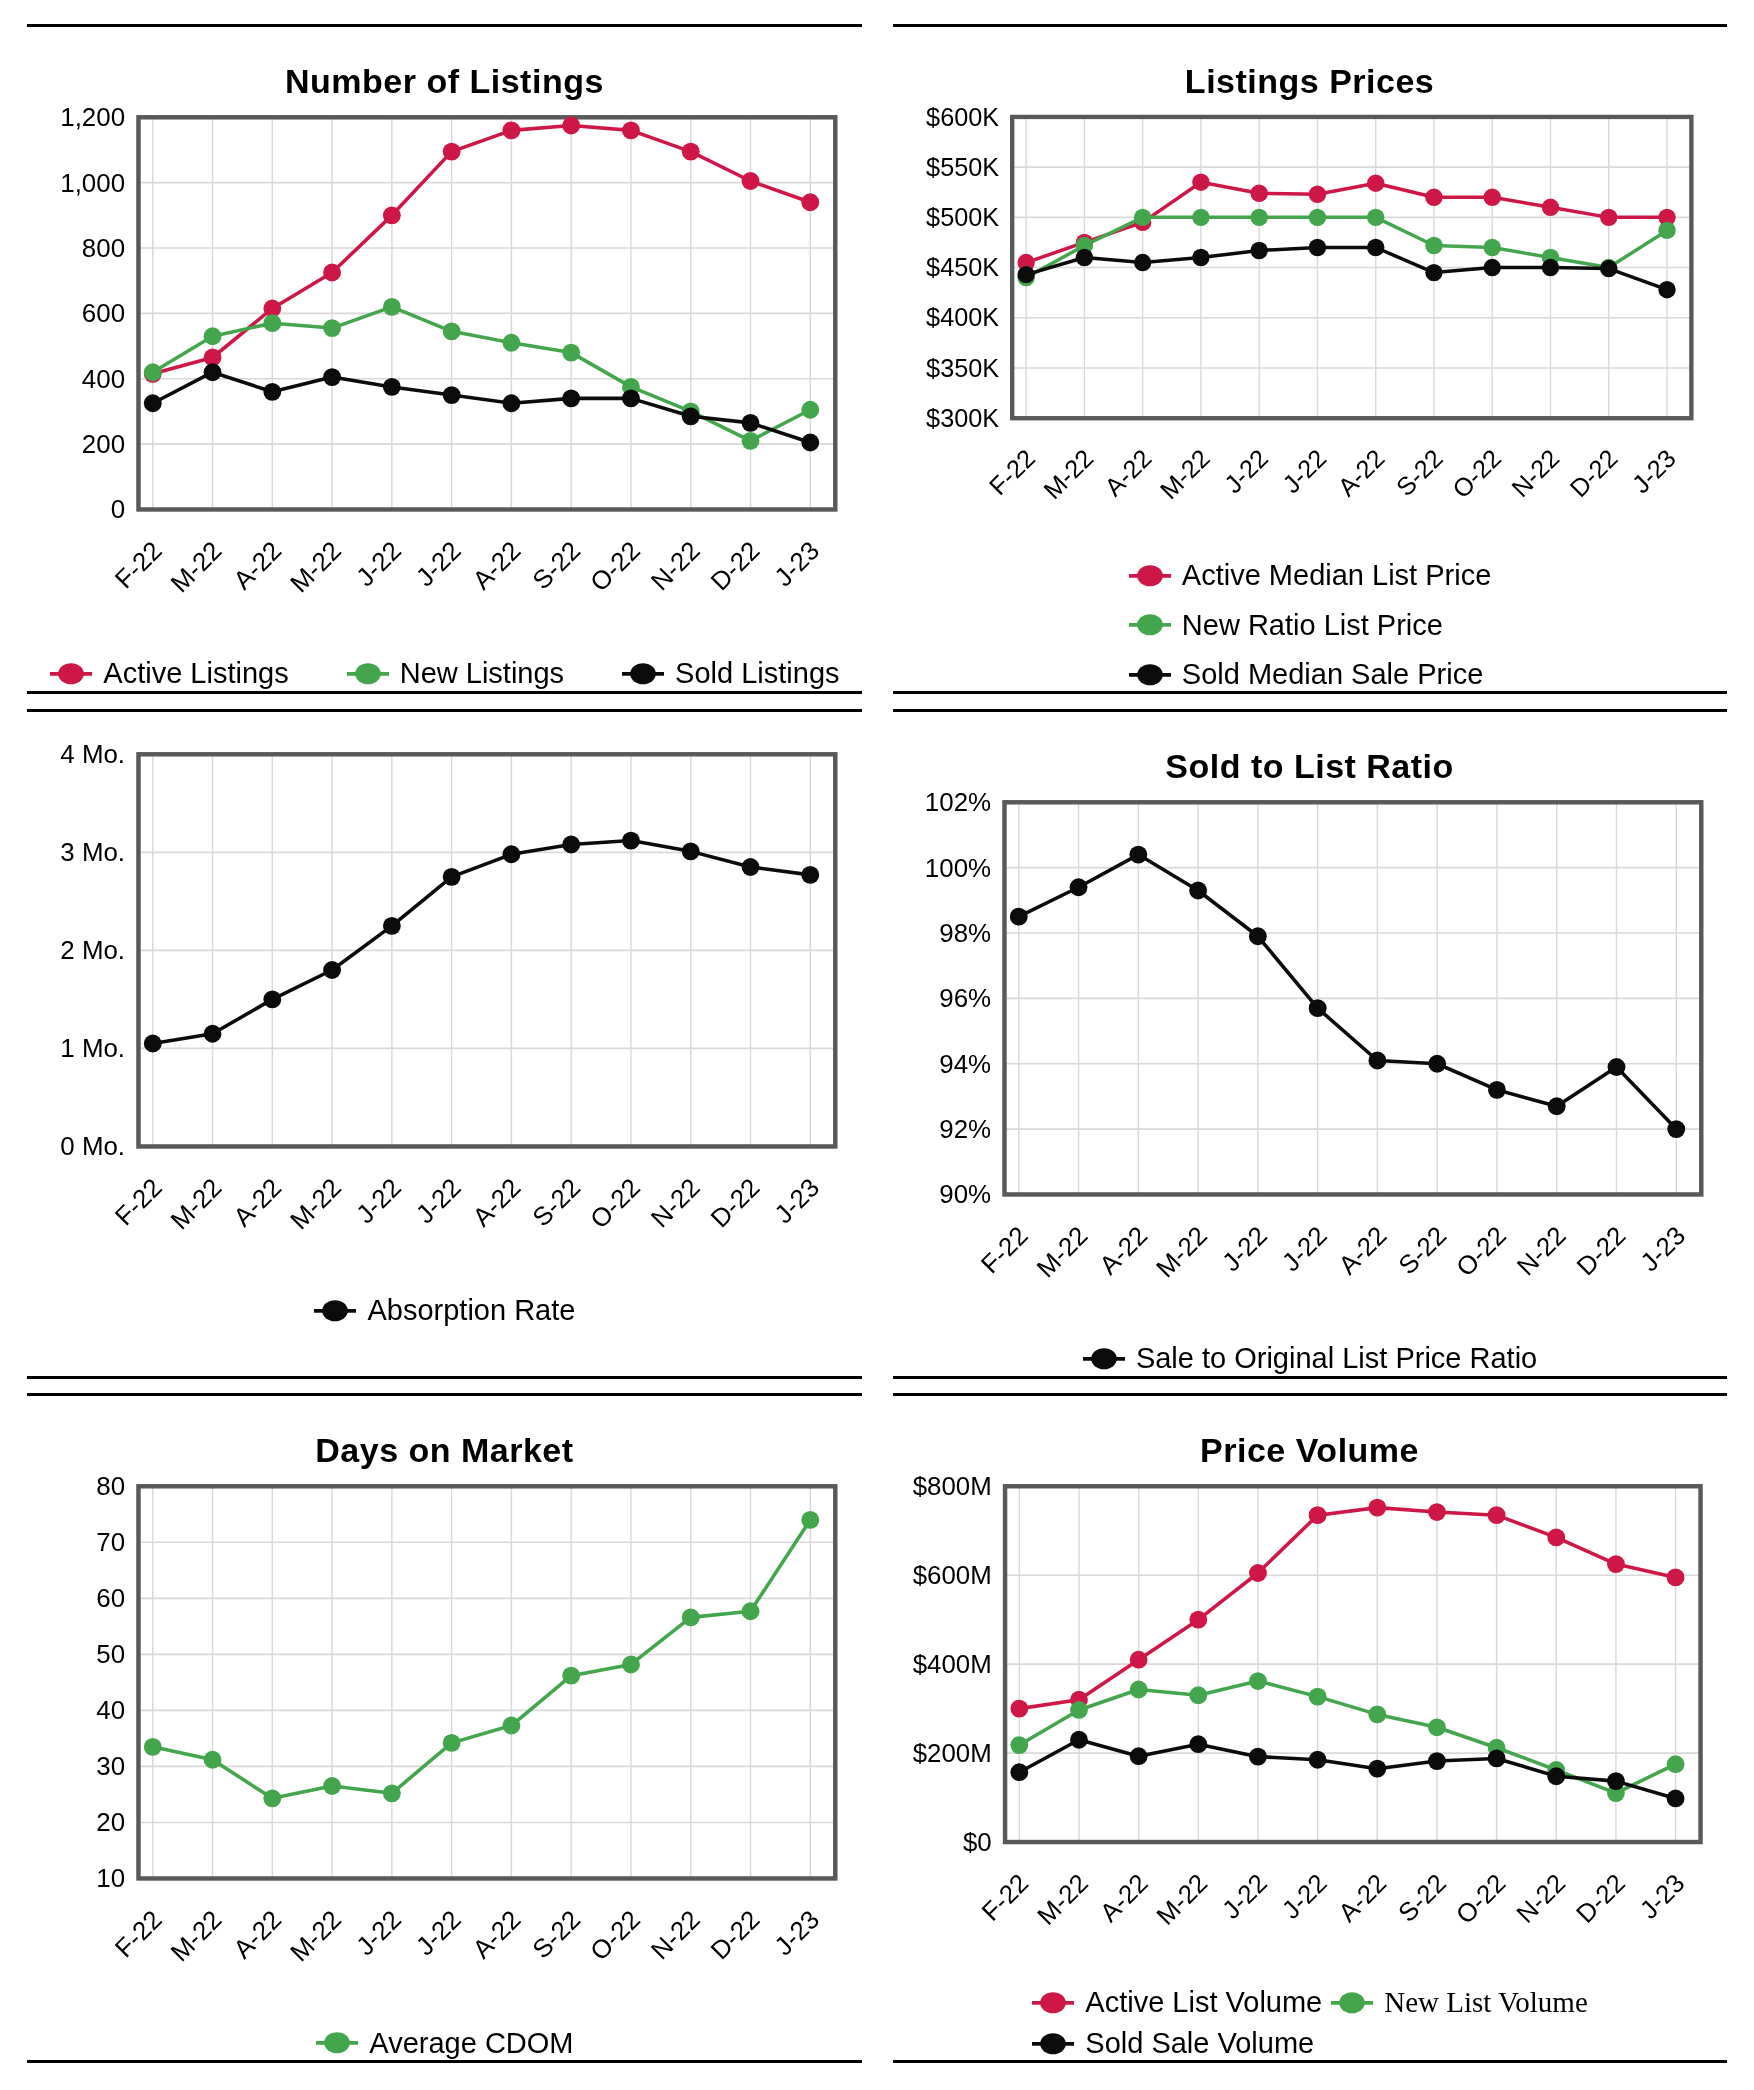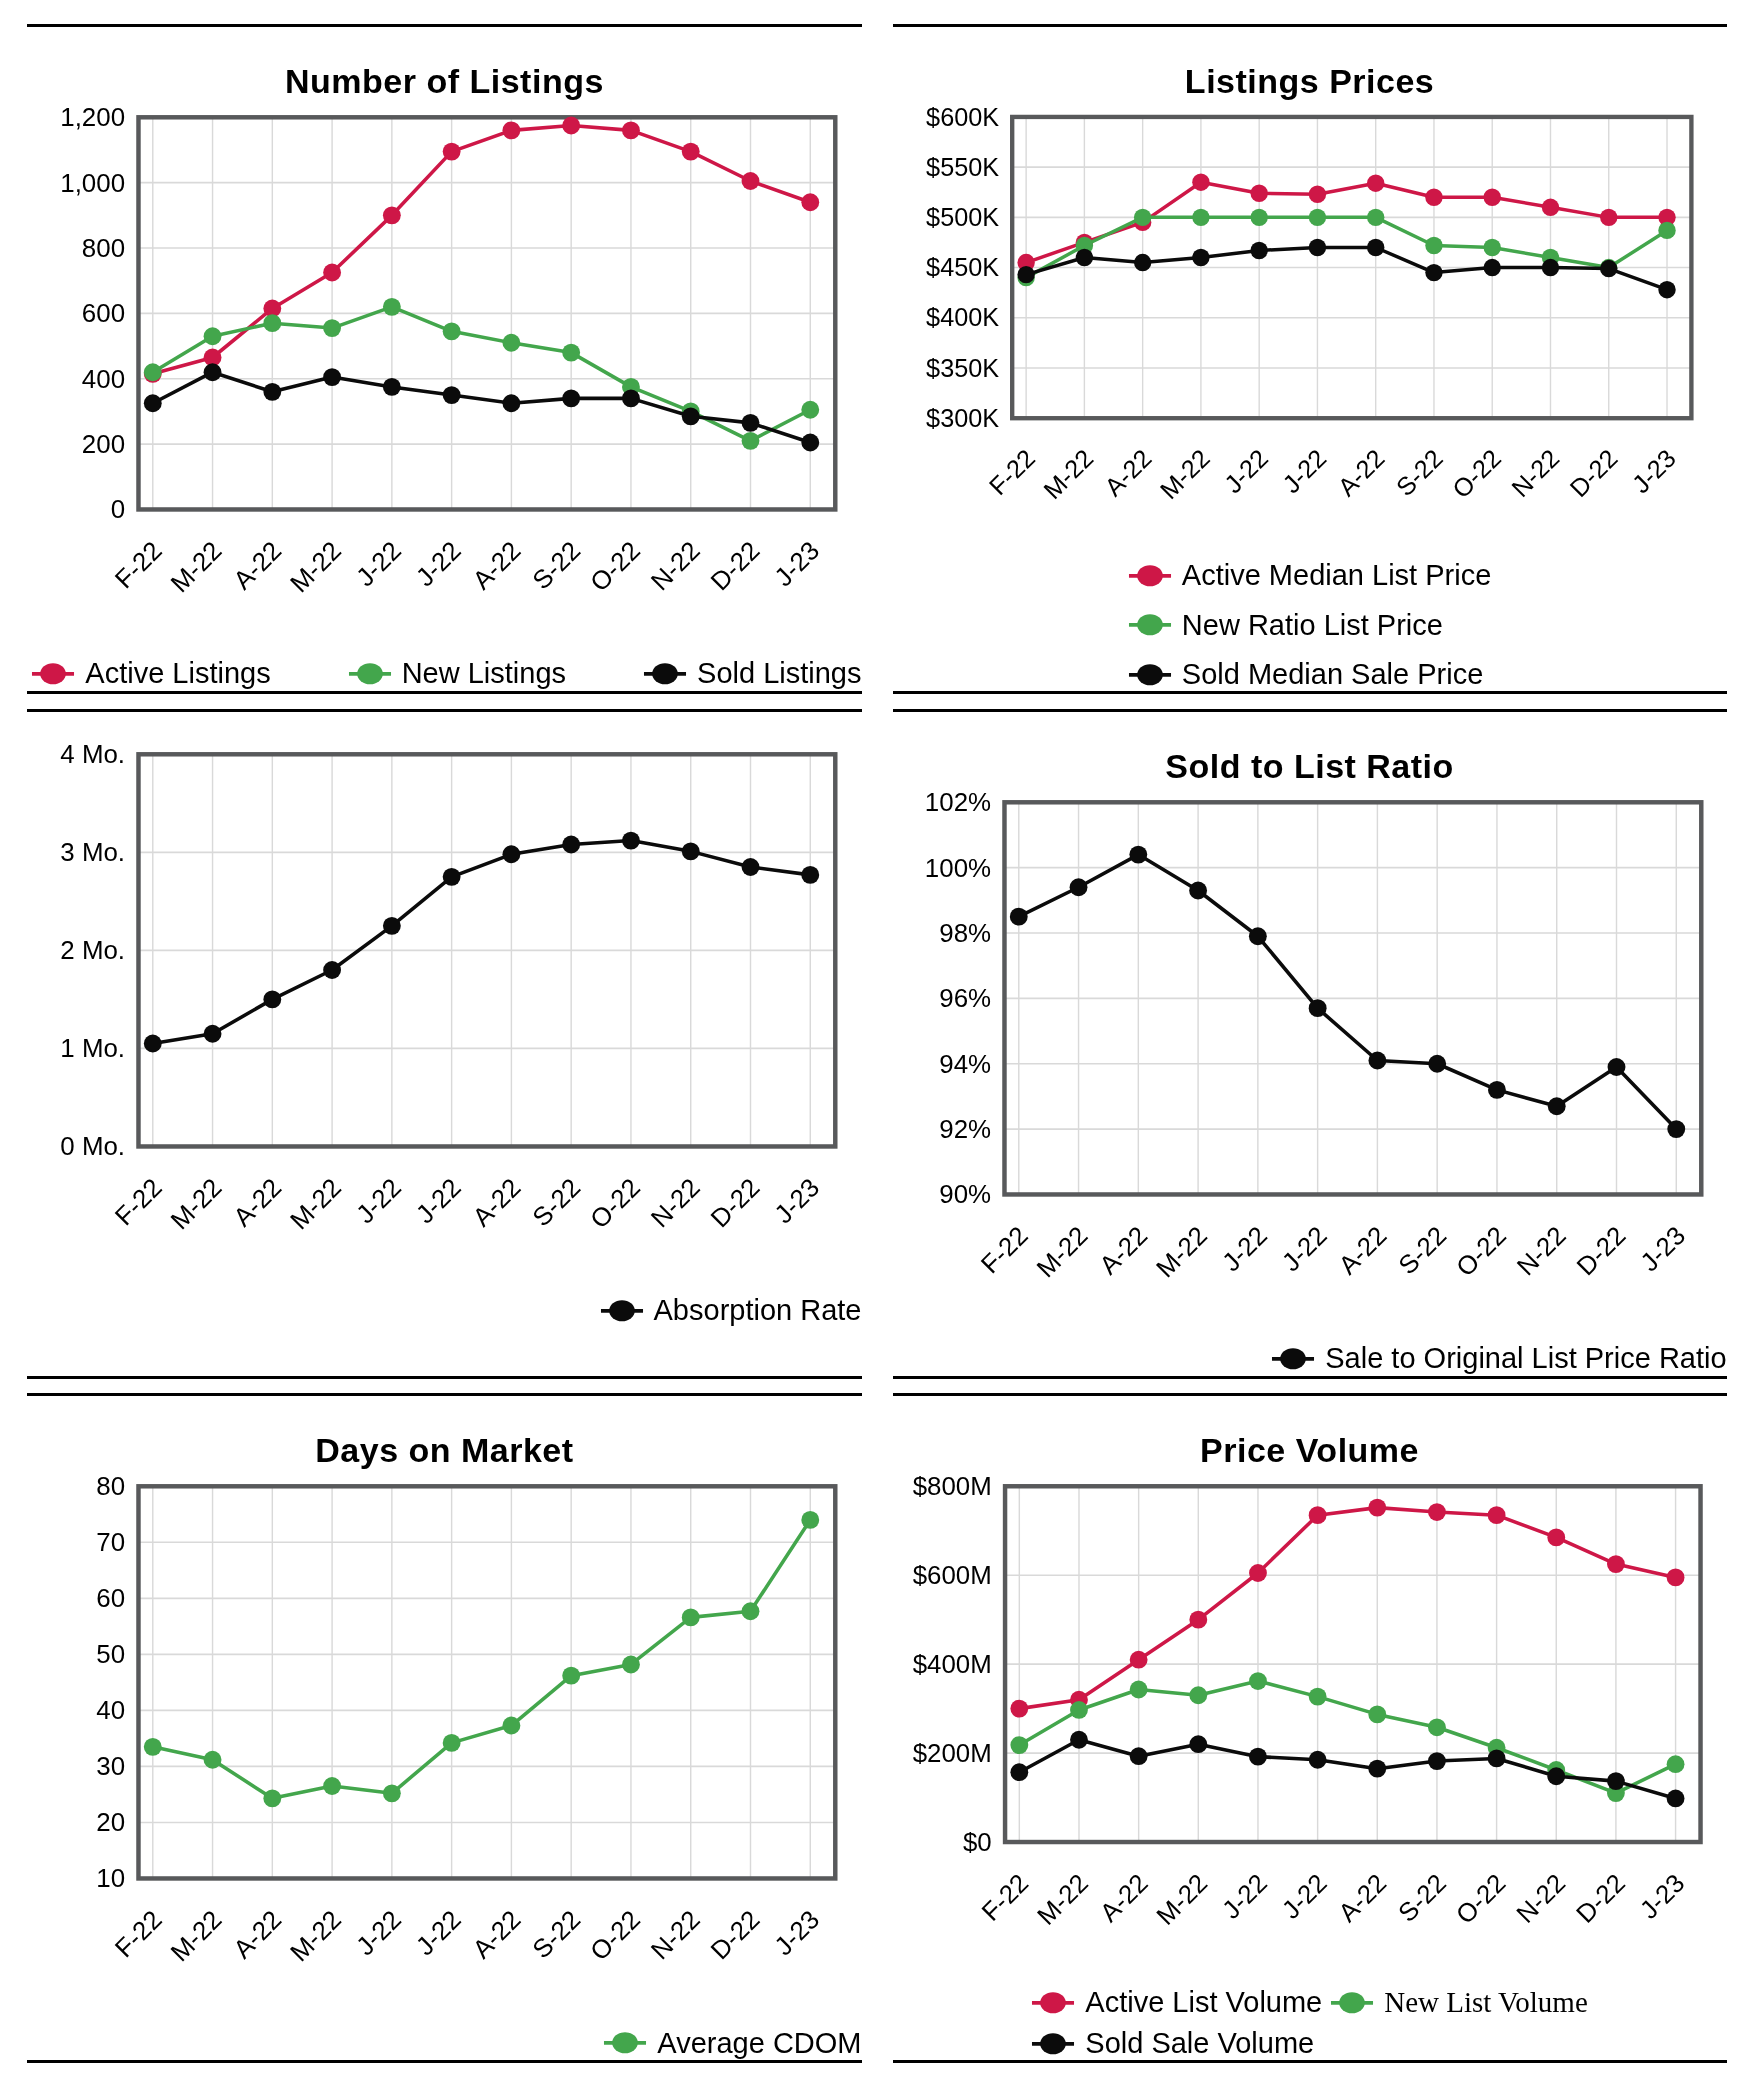--- a/index.html
+++ b/index.html
@@ -34,22 +34,22 @@
     font-weight: bold;
     margin: 7.3px 0 1.8px;
     text-align: center;
     letter-spacing: 0.5px;
   }
   svg.chart { display: block; width: 822px; }
   svg.chart text { font-family: "Liberation Sans", sans-serif; fill: #000; }
 
   .legend { width: 100%; }
   .legend-row {
-    display: flex; justify-content: flex-end; align-items: center;
-    gap: 77px; margin-top: 18.3px;
+    display: flex; justify-content: center; align-items: center;
+    gap: 57px; margin-top: 18.3px;
   }
   .legend-column {
     display: grid; justify-content: center;
     row-gap: 16.4px; margin-top: 16.4px;
   }
   .legend-two-col {
     display: grid; grid-template-columns: auto auto; justify-content: center;
     column-gap: 66px; row-gap: 14.6px; margin-top: 14.6px; gap: 8px;
   }
   .legend-two-col .legend-item:nth-child(2n) { justify-self: start; font-family: Liberation Serif, serif; }

